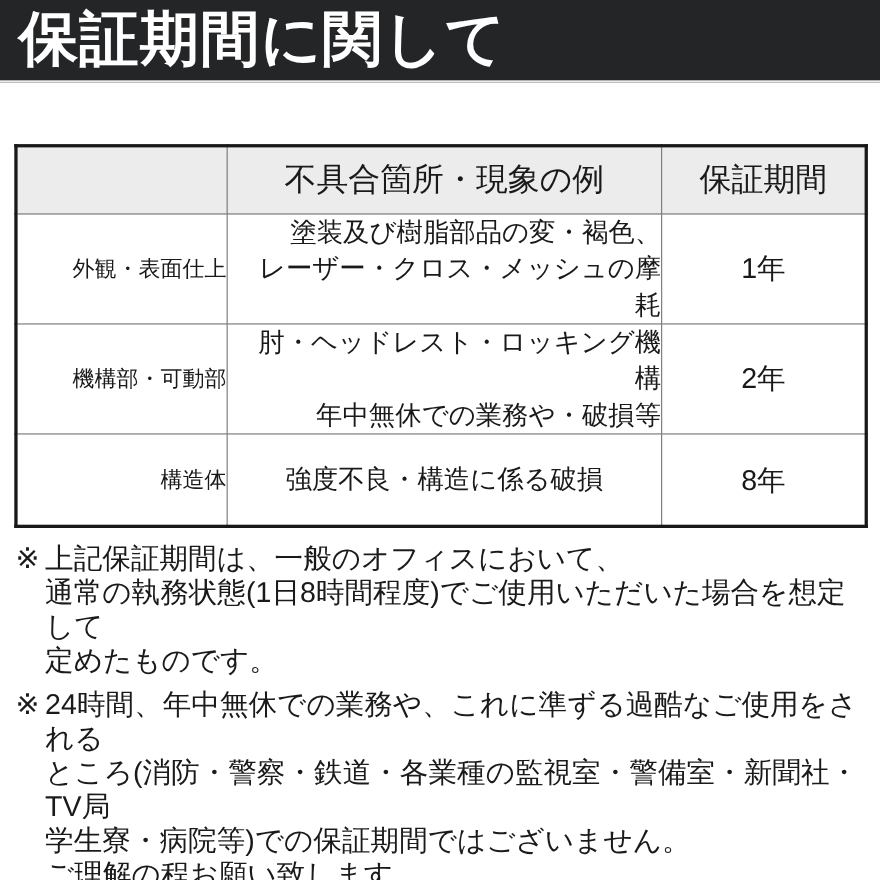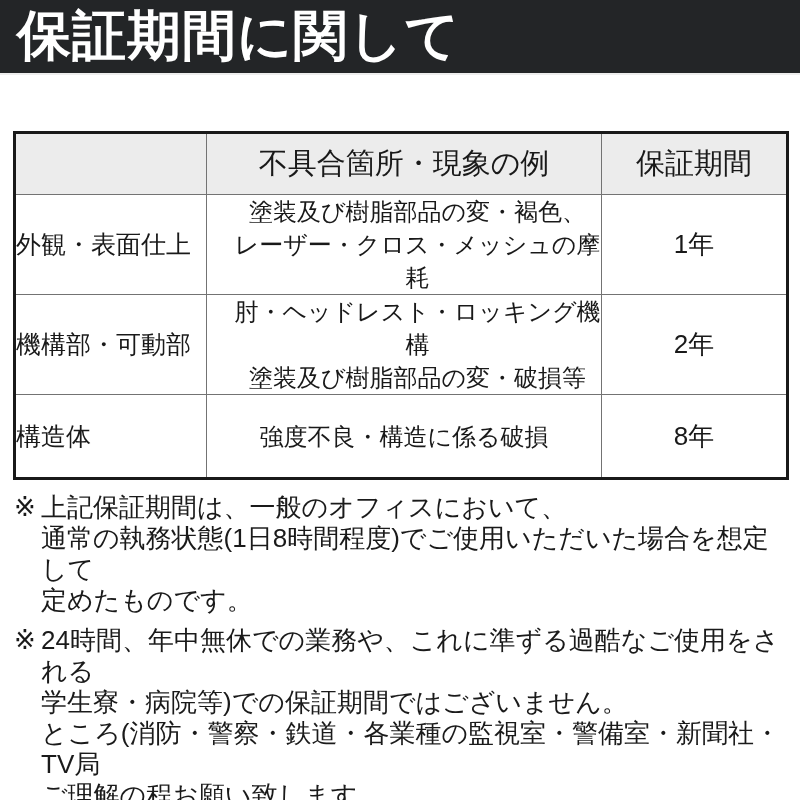--- a/index.html
+++ b/index.html
@@ -45,30 +45,30 @@
   #warranty-table th {
     background: #ececec;
     font-size: 29px;
     font-weight: 500;
     height: 62px;
     text-align: center;
   }
   tr.row-std  { height: 90px; }
   tr.row-last { height: 84px; }
   td.cat {
-    text-align: left;
-    font-size: 25px;
+    text-align: right;
+    font-size: 20px;
     vertical-align: middle;
   }
   td.ex {
     font-size: 24px;
     line-height: 33px;
     padding-left: 27px;
     vertical-align: middle;
-    text-align: center;
+    text-align: right;
   }
   td.ex.center { text-align: center; padding-left: 0; }
   td.per {
     text-align: center;
     font-size: 26px;
     vertical-align: middle;
   }
   
   #notes {
     position: absolute; left: 14px; top: 492px;
@@ -110,21 +110,21 @@
     <td class="ex">
       <div>塗装及び樹脂部品の変・褐色、</div>
       <div>レーザー・クロス・メッシュの摩耗</div>
     </td>
     <td class="per">1年</td>
   </tr>
   <tr class="row-std">
     <td class="cat">機構部・可動部</td>
     <td class="ex">
       <div>肘・ヘッドレスト・ロッキング機構</div>
-      <div>塗装及び樹脂部品の変・破損等</div>
+      <div>年中無休での業務や・破損等</div>
     </td>
     <td class="per">2年</td>
   </tr>
   <tr class="row-last">
     <td class="cat">構造体</td>
     <td class="ex center">
       <div>強度不良・構造に係る破損</div>
     </td>
     <td class="per">8年</td>
   </tr>
@@ -134,18 +134,18 @@
 <div id="notes">
   <div class="note" style="color: rgb(26, 26, 26);">
     <span class="marker">※</span>
     <div>上記保証期間は、一般のオフィスにおいて、</div>
     <div>通常の執務状態(1日8時間程度)でご使用いただいた場合を想定して</div>
     <div>定めたものです。</div>
   </div>
   <div class="note" style="color: rgb(26, 26, 26);">
     <span class="marker">※</span>
     <div>24時間、年中無休での業務や、これに準ずる過酷なご使用をされる</div>
+    <div>ところ(消防・警察・鉄道・各業種の監視室・警備室・新聞社・TV局</div>
     <div>学生寮・病院等)での保証期間ではございません。</div>
-    <div>ところ(消防・警察・鉄道・各業種の監視室・警備室・新聞社・TV局</div>
     <div>ご理解の程お願い致します。</div>
   </div>
 
 </div>
 
 </body></html>

